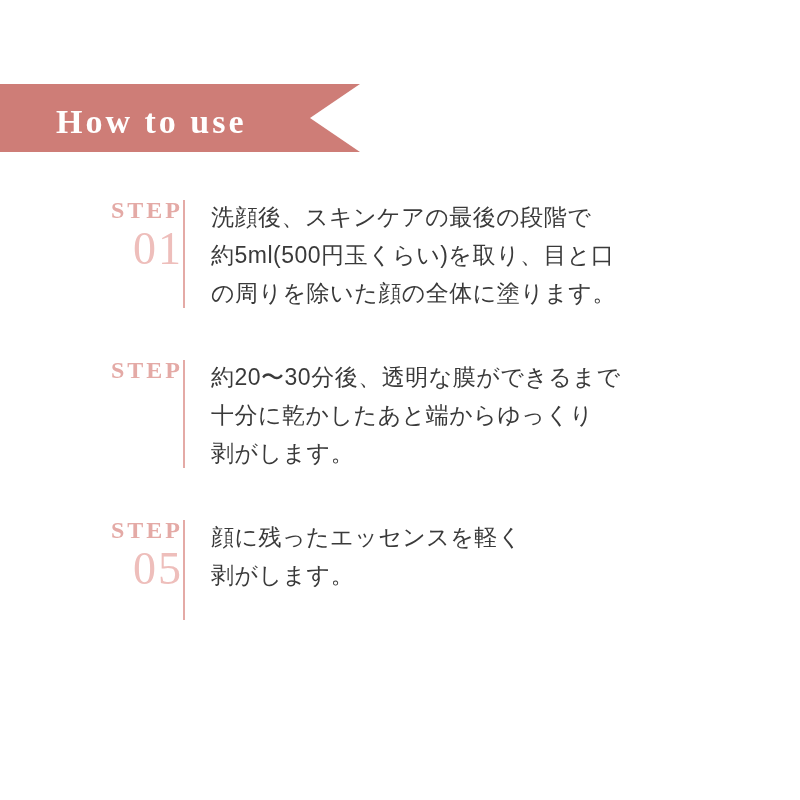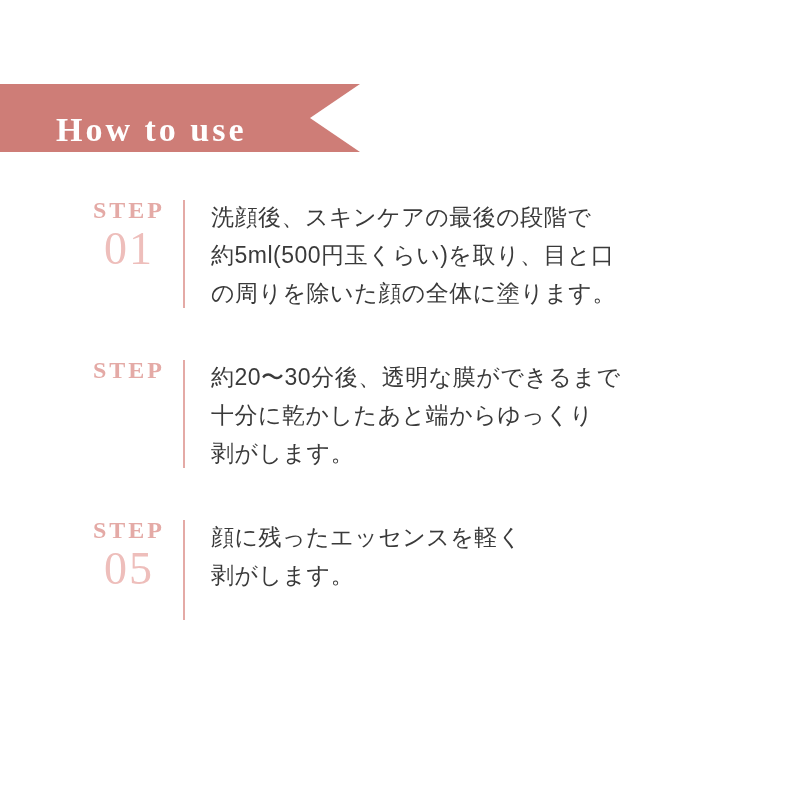--- a/index.html
+++ b/index.html
@@ -43,21 +43,21 @@
     top: 0;
     width: 0;
     height: 0;
     border-top: 34px solid #ce7d77;
     border-bottom: 34px solid #ce7d77;
     border-right: 50px solid transparent;
   }
   .banner-title {
     position: absolute;
     left: 56px;
-    top: 12px;
+    top: 4px;
     height: 68px;
     line-height: 68px;
     color: #ffffff;
     font-family: "Liberation Serif", serif;
     font-size: 34px;
     font-weight: bold;
     letter-spacing: 3px;
     white-space: nowrap;
   }
 
@@ -71,21 +71,21 @@
   .step {
     position: relative;
     display: flex;
     align-items: flex-start;
     margin-bottom: 44px;
     padding-left: 75px;
   }
   .step-label {
     width: 108px;
     flex: 0 0 108px;
-    text-align: center;
+    text-align: right;
     color: #e8b6b2;
     user-select: none;
   }
   .step-word {
     font-family: "Liberation Serif", serif;
     font-size: 24px;
     font-weight: bold;
     letter-spacing: 3px;
     line-height: 28px;
     color: #e4aaa6;

